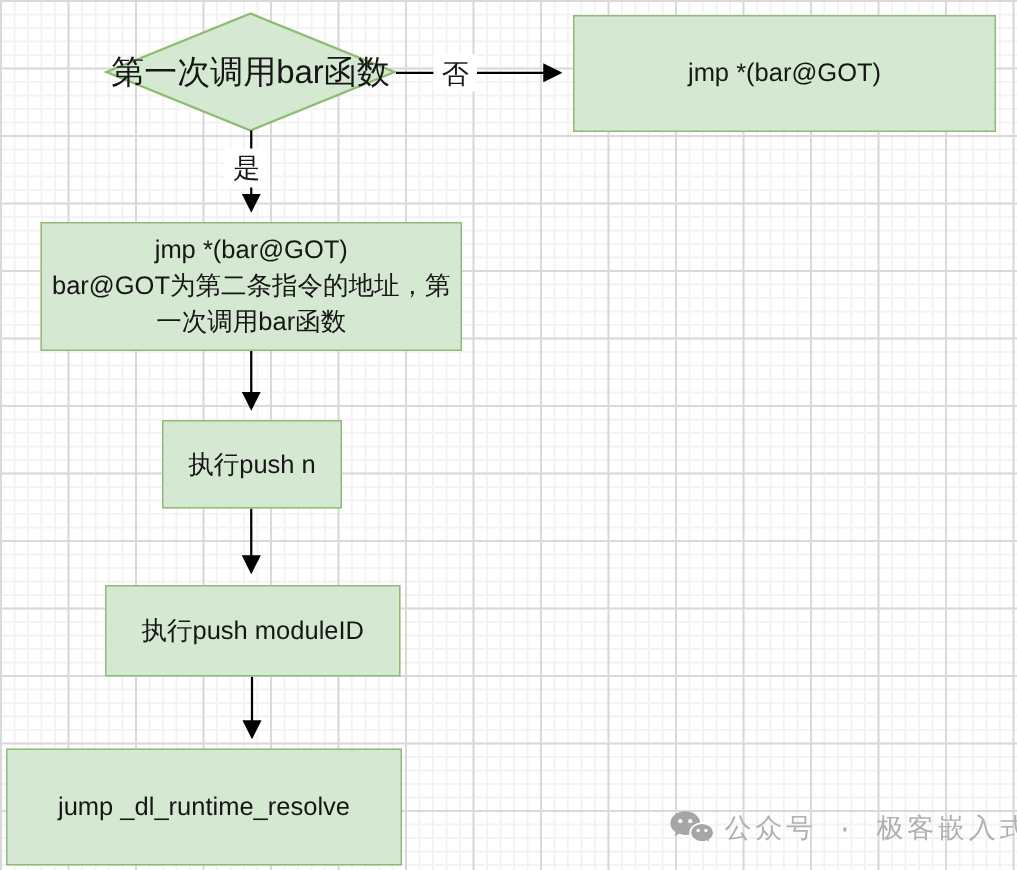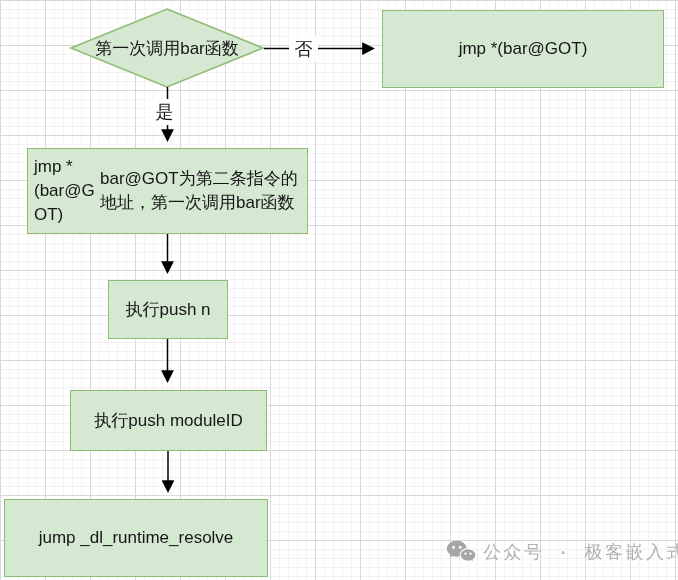--- a/index.html
+++ b/index.html
@@ -15,31 +15,32 @@
       linear-gradient(#f4f2f2 1px, transparent 1px),
       linear-gradient(90deg,#f4f2f2 1px, transparent 1px);
     background-size:45px 45px,45px 45px,9px 9px,9px 9px;
   }
   .connectors{position:absolute;left:0;top:0;width:678px;height:580px;}
   .node{
     position:absolute;
     box-sizing:border-box;
     background:#d5e8d2;
     border:1.6px solid #8fbc74;
-    display:flex;flex-direction:row;
+    display:flex;flex-direction:column;
     align-items:center;justify-content:center;
+    text-align:center;
     font-size:17px;line-height:24px;color:#161616;
     padding:2px 6px;
     word-break:break-word;
   }
   .diamond-label{
     position:absolute;
     display:flex;align-items:center;justify-content:center;
     text-align:center;
-    font-size:17px;color:#161616;
+    font-size:22px;color:#161616;
   }
   .edge-label{
     position:absolute;
     display:flex;align-items:center;justify-content:center;
     background:#ffffff;
     font-size:18px;color:#161616;
   }
   .watermark{
     position:absolute;left:446px;top:538px;height:28px;
     display:flex;align-items:center;gap:7px;

